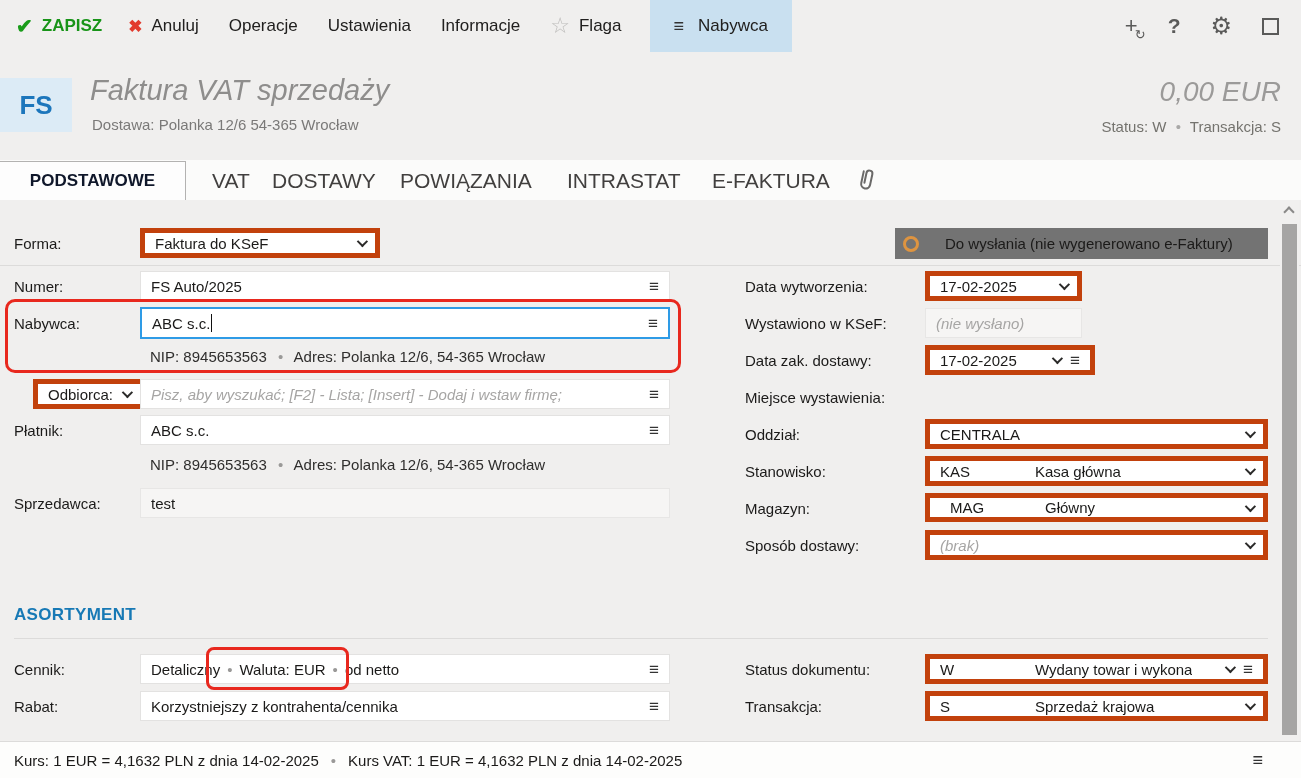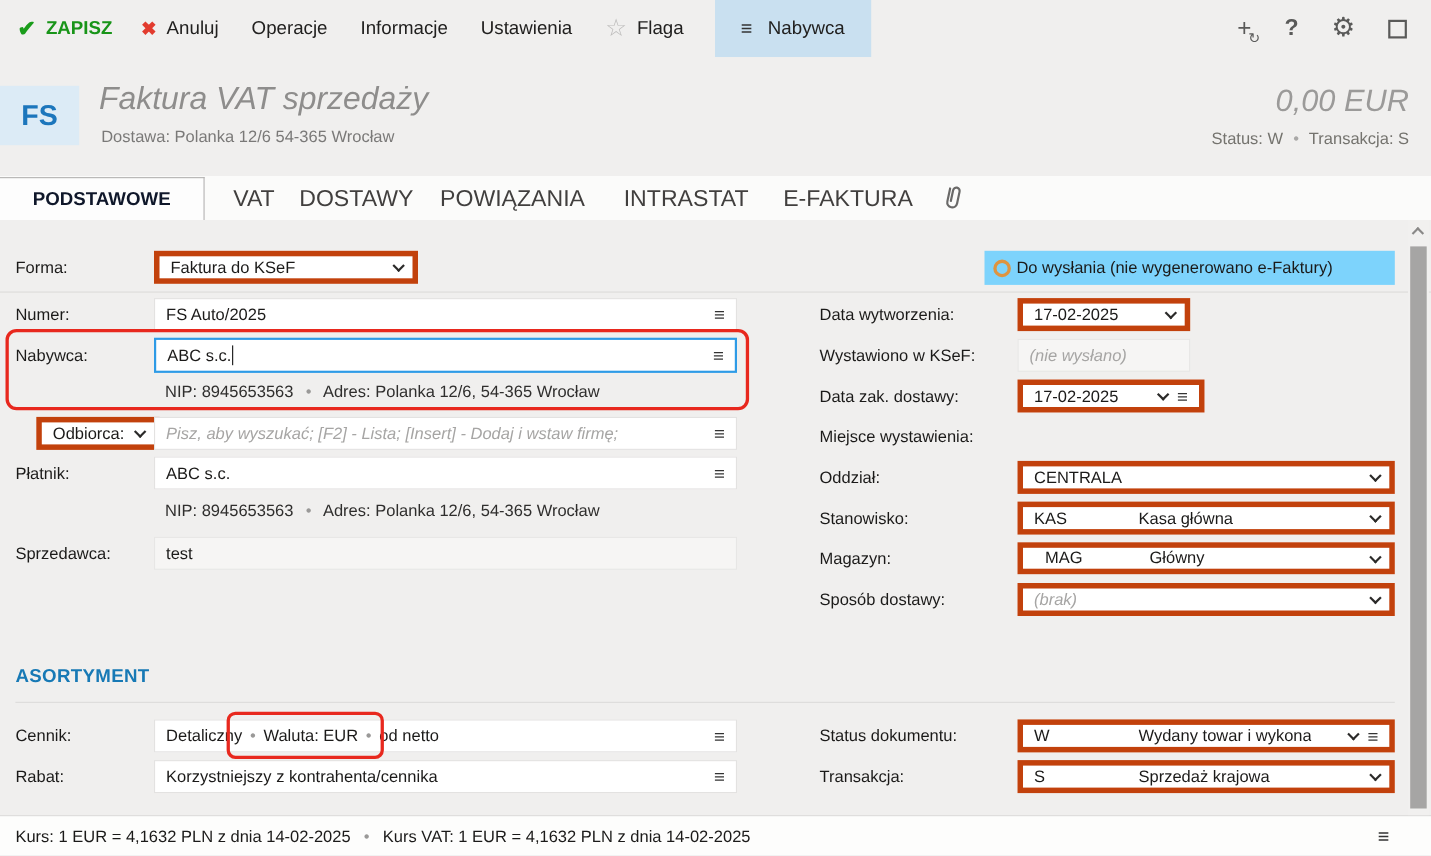--- a/index.html
+++ b/index.html
@@ -58,22 +58,22 @@
   .placeholder { font-style:italic; color:#a6a5a4; }
   .readonly { background:#f6f5f4; border-color:#e7e6e5; }
   .subline { position:absolute; font-size:15px; color:#2f2e2d; white-space:nowrap; }
   .subline .sep, .valrow .sep { color:#9a9998; margin:0 7px; }
   .focus-border { border:2px solid #2e9be6; }
   .caret { display:inline-block; width:1px; height:18px; background:#111; margin-left:1px; }
   .code-seg { width:95px; flex-shrink:0; }
   .red-rect { position:absolute; border:3px solid #e8281e; border-radius:10px; pointer-events:none; }
   .section-title { position:absolute; font-size:17px; font-weight:bold; color:#1779b5; letter-spacing:0.3px; }
 
-  .ksef-strip { position:absolute; left:895px; top:228px; width:373px; height:31px; background:#7dd3fc;
-                display:flex; align-items:center; gap:5px; padding:0 8px; font-size:15px; color:#1b1a19; }
+  .ksef-strip { position:absolute; left:895px; top:228px; width:373px; height:31px; background:#737373;
+                display:flex; align-items:center; gap:26px; padding:0 8px; font-size:15px; color:#1b1a19; }
   .ring-icon { width:16px; height:16px; border:3px solid #de9440; border-radius:50%; flex-shrink:0; }
 
   
   .footer { position:absolute; left:0; right:0; top:741px; height:37px; background:#fdfdfc; border-top:1px solid #dcdbda;
             display:flex; align-items:center; font-size:15px; color:#1b1a19; padding:0 14px; }
   .footer .burger-icon { margin-left:auto; margin-right:24px; }
 
   
   .scrollbar { position:absolute; left:1280px; top:200px; width:19px; height:541px; background:#f1f0ef; }
   .sb-up { position:absolute; left:5px; top:8px; width:8px; height:8px; border-left:2px solid #8a8988;
@@ -91,24 +91,24 @@
       <span>ZAPISZ</span>
     </div>
     <div class="tb-item tb-cancel">
       <span class="x-icon">✖</span>
       <span>Anuluj</span>
     </div>
     <div class="tb-item tb-menu">
       <span>Operacje</span>
     </div>
     <div class="tb-item tb-menu">
+      <span>Ustawienia</span>
+    </div>
+    <div class="tb-item tb-menu">
       <span>Informacje</span>
-    </div>
-    <div class="tb-item tb-menu">
-      <span>Ustawienia</span>
     </div>
     <div class="tb-item tb-flag">
       <span class="star-icon">☆</span>
       <span>Flaga</span>
     </div>
     <div class="tb-item tb-buyer">
       <span class="burger-icon">≡</span>
       <span>Nabywca</span>
     </div>
     <div class="tb-right">

